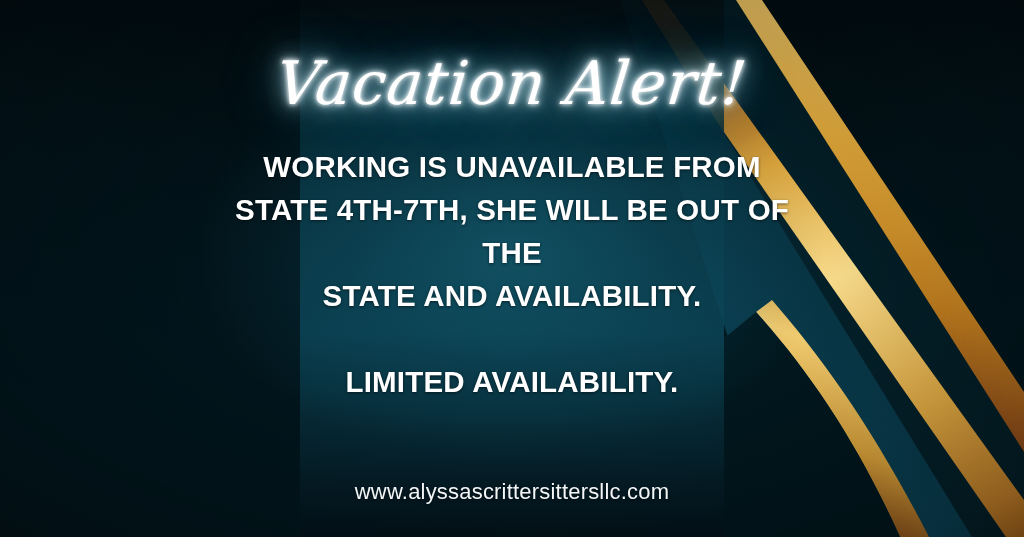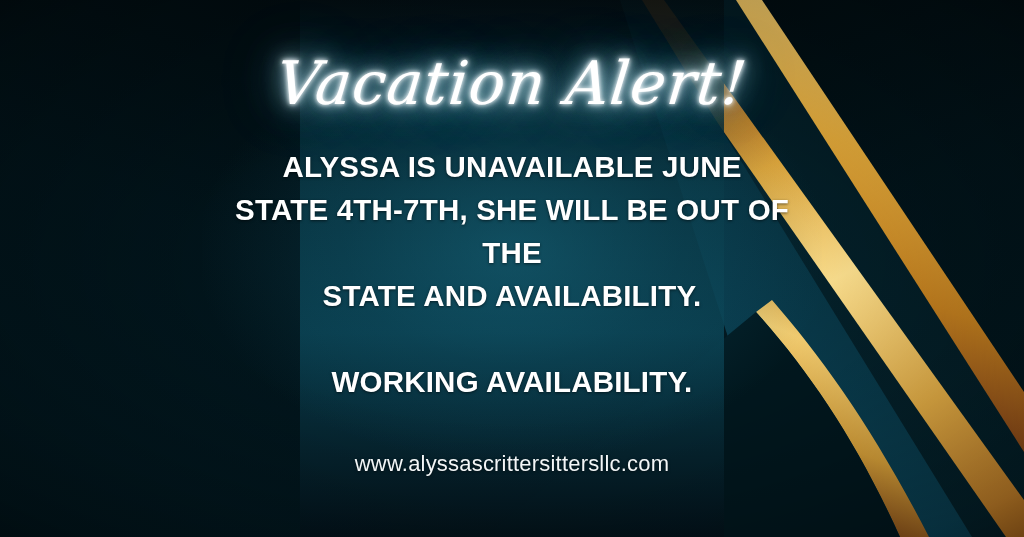--- a/index.html
+++ b/index.html
@@ -61,21 +61,21 @@
     font-size: 29.5px;
     line-height: 43px;
     letter-spacing: 0.2px;
     font-stretch: condensed;
     text-shadow: 0 1px 3px rgba(0,0,0,0.55);
   }
   #body-block .para { margin: 0; }
   #body-block .gap { height: 43px; }
 
   #url {
-    margin-top: 48px;
+    margin-top: 76px;
     color: #f3f6f7;
     font-size: 22px;
     font-weight: 400;
     letter-spacing: 0.2px;
     text-shadow: 0 1px 3px rgba(0,0,0,0.5);
   }
 
   
   #center-glow {
     position: absolute;
@@ -240,25 +240,25 @@
   </svg>
 
   <div id="center-glow"></div>
   <div id="vignette"></div>
 
   <div id="content">
 
     <div id="title">Vacation Alert!</div>
 
     <div id="body-block">
-      <p class="para">ALYSSA IS UNAVAILABLE JUNE</p>
+      <p class="para">WORKING IS UNAVAILABLE FROM</p>
       <p class="para">STATE 4TH-7TH, SHE WILL BE OUT OF THE</p>
       <p class="para">STATE AND AVAILABILITY.</p>
 
       <div class="gap"></div>
 
-      <p class="para">WORKING AVAILABILITY.</p>
+      <p class="para">LIMITED AVAILABILITY.</p>
     </div>
 
     <div id="url">www.alyssascrittersittersllc.com</div>
   </div>
 
 </div>
 
 </body></html>

